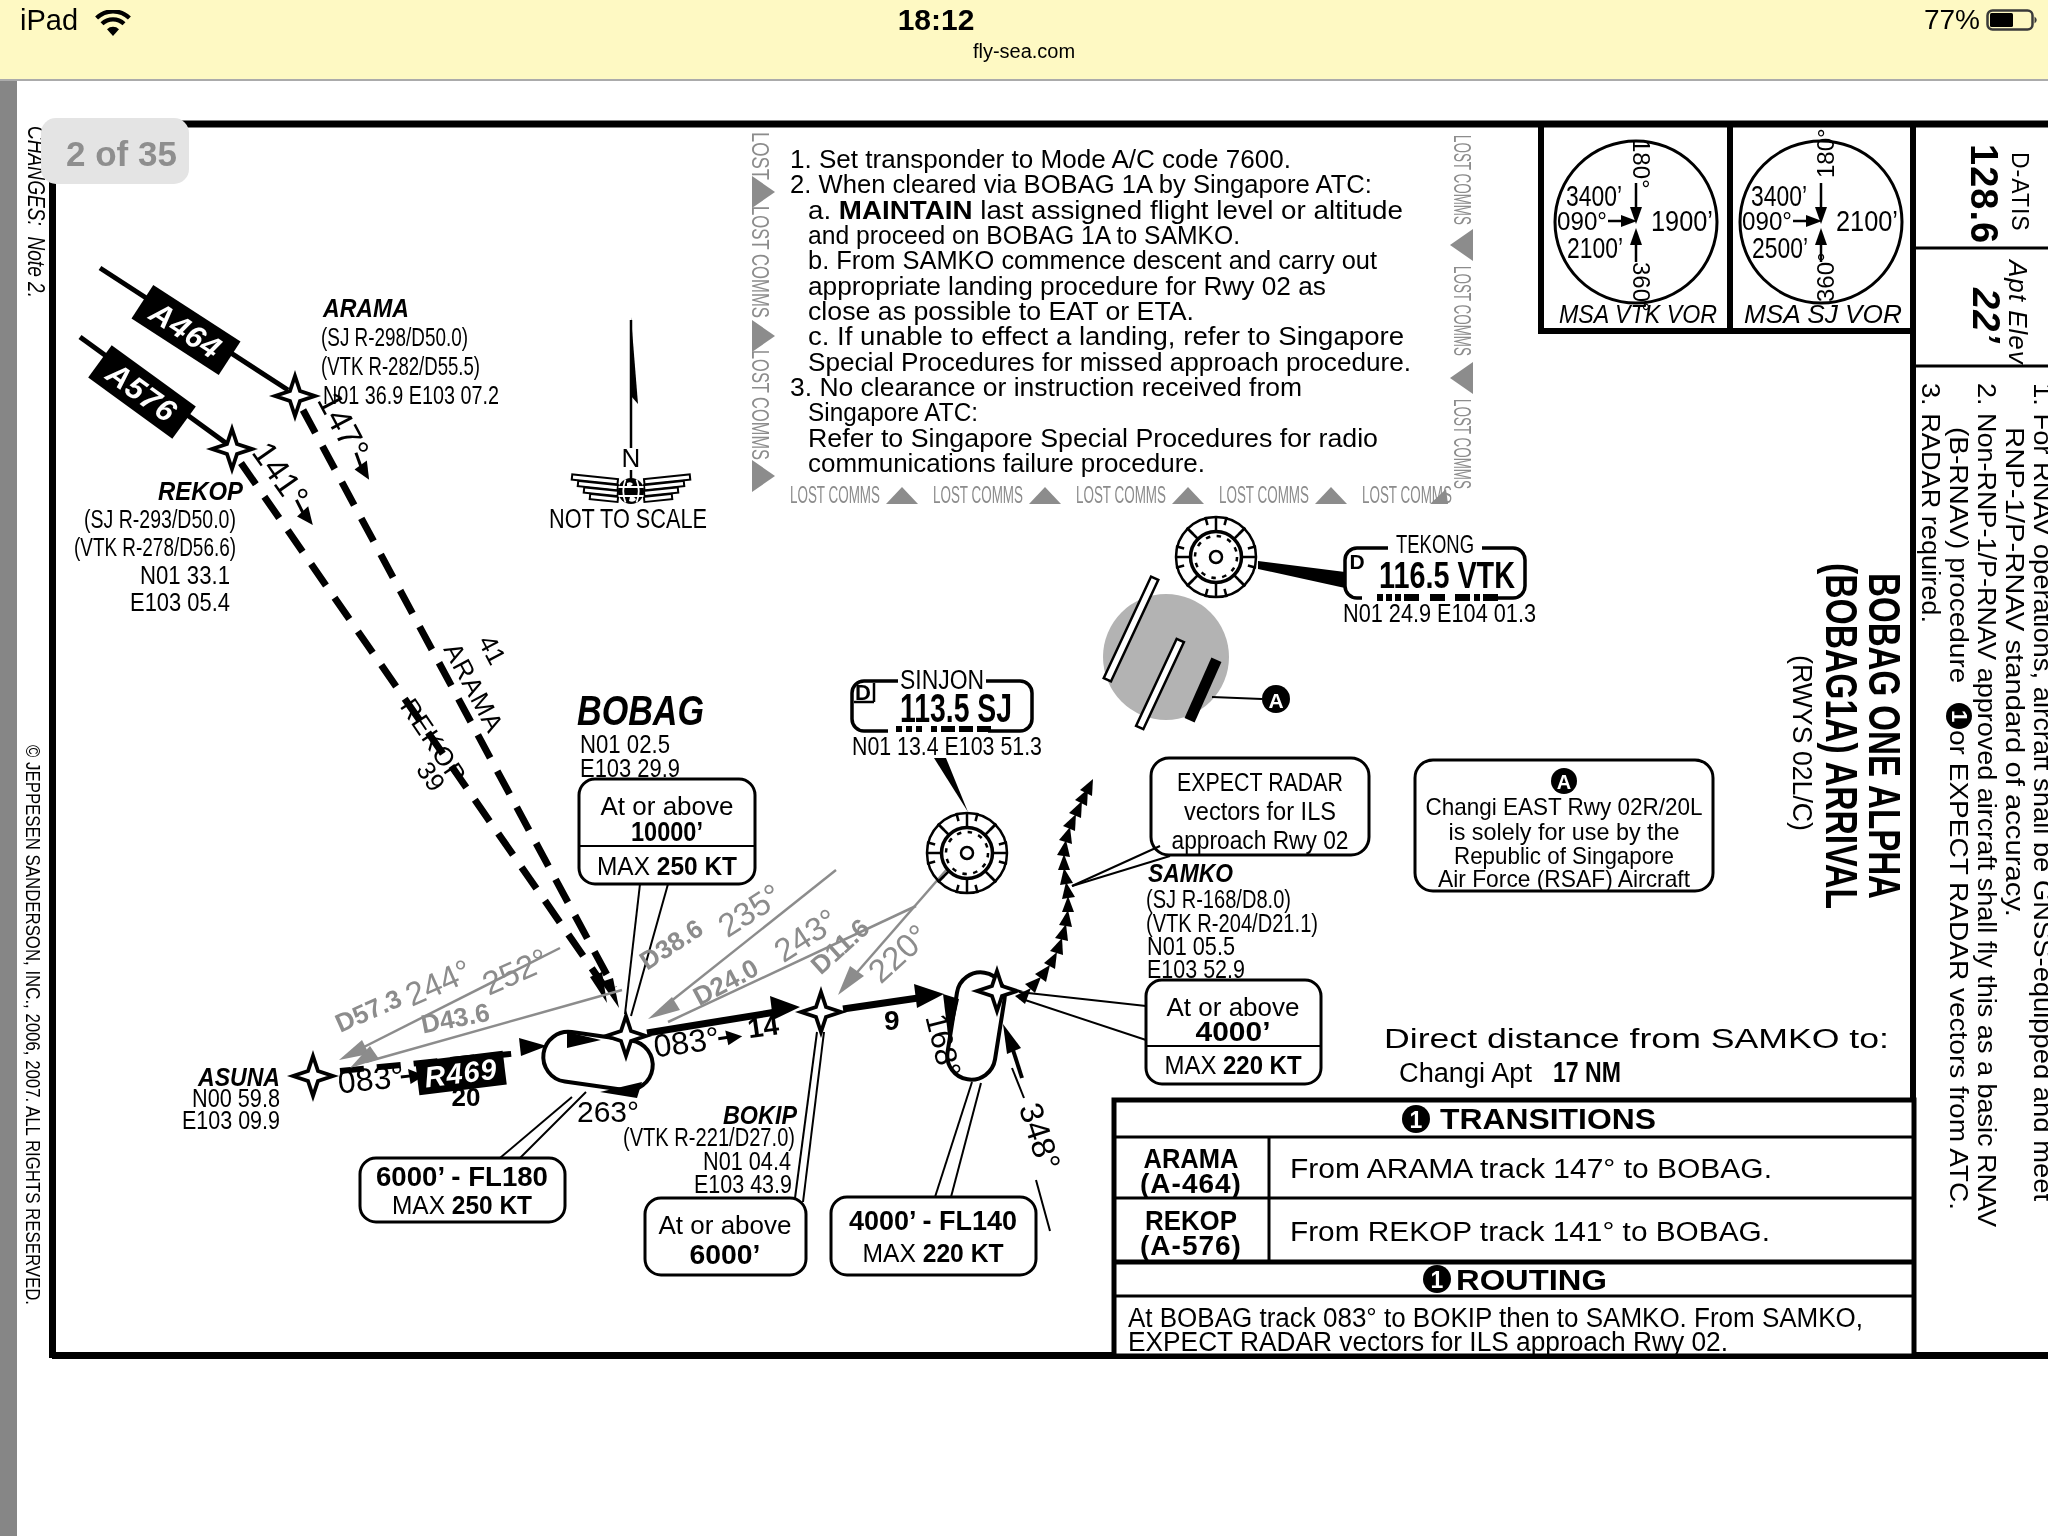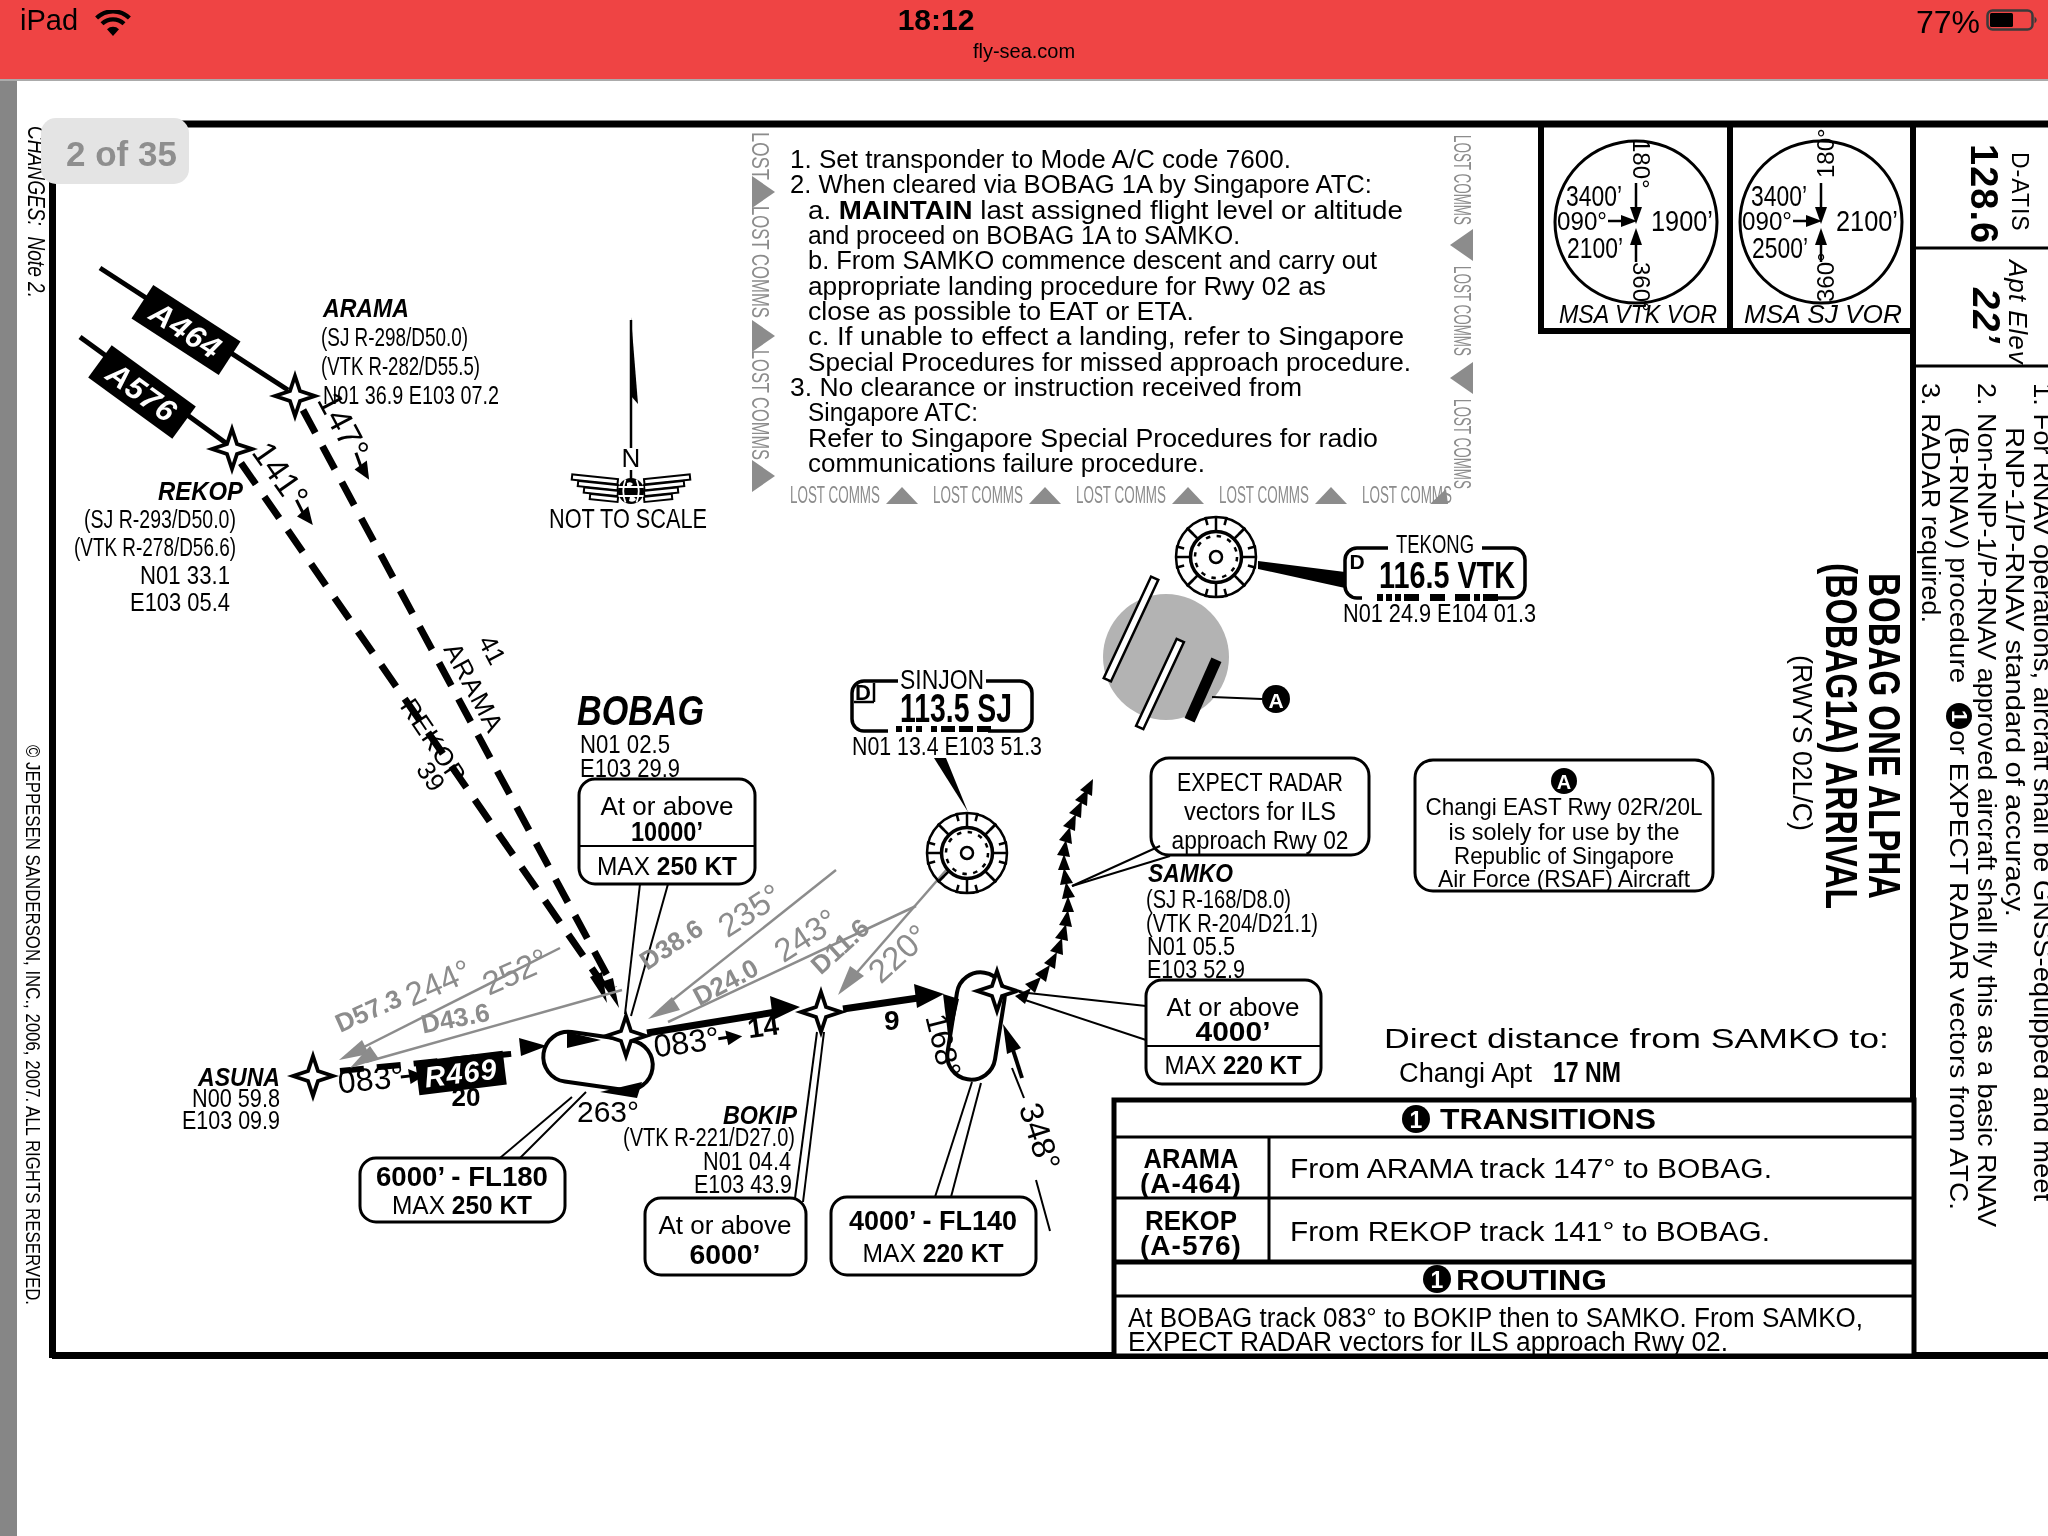--- a/index.html
+++ b/index.html
@@ -1,16 +1,16 @@
 <!DOCTYPE html>
 <html><head><meta charset="utf-8">
 <style>
 html,body{margin:0;padding:0;width:2048px;height:1536px;background:#fff;overflow:hidden;}
 *{font-family:"Liberation Sans",sans-serif;}
-#statusbar{position:absolute;left:0;top:0;width:2048px;height:79px;background:#ef4444;border-bottom:2px solid #ababab;}
+#statusbar{position:absolute;left:0;top:0;width:2048px;height:79px;background:#fef9c3;border-bottom:2px solid #ababab;}
 svg text{font-family:"Liberation Sans",sans-serif;}
 .t{letter-spacing:1px;}
 .b{font-weight:bold;}
 .i{font-style:italic;}
 .g{fill:#8c8c8c;}
 </style></head>
 <body>
 
 <div id="statusbar">
 
@@ -19,21 +19,21 @@
   <svg style="position:absolute;left:94px;top:10px;" width="38" height="28" viewBox="0 0 38 28">
     <path d="M19 26 L13 19.2 a8.8 8.8 0 0 1 12 0 Z" fill="#000"></path>
     <path d="M8 13.8 a15.8 15.8 0 0 1 22 0" fill="none" stroke="#000" stroke-width="4.2"></path>
     <path d="M2.6 8 a23.5 23.5 0 0 1 32.8 0" fill="none" stroke="#000" stroke-width="4.2"></path>
   </svg>
 
   <div style="position:absolute;left:0;top:3px;width:1872px;text-align:center;font-size:30px;font-weight:bold;color:#000;">18:12</div>
 
   <div style="position:absolute;left:0;top:40px;width:2048px;text-align:center;font-size:20px;color:#000;">fly-sea.com</div>
 
-  <div style="position:absolute;left:1825px;top:4px;width:155px;text-align:right;font-size:32px;color:#000;">77%</div>
+  <div style="position:absolute;left:1825px;top:4px;width:155px;text-align:right;font-size:28px;color:#000;">77%</div>
 
   <svg style="position:absolute;left:1986px;top:9px;" width="54" height="24" viewBox="0 0 54 24">
     <rect x="1.5" y="1.5" width="45" height="19" rx="5" fill="none" stroke="#3a3a3a" stroke-width="2.5"></rect>
     <rect x="4" y="4" width="23" height="14" rx="1.5" fill="#000"></rect>
     <path d="M48.5 7.5 q4.5 3.5 0 7 Z" fill="#3a3a3a"></path>
   </svg>
 </div>
 <svg width="2048" height="1536" viewBox="0 0 2048 1536" style="position:absolute;left:0;top:0;">
 <defs>
 <path id="star" d="M0,-20 L5,-5 L20,0 L5,5 L0,20 L-5,5 L-20,0 L-5,-5 Z"></path>

